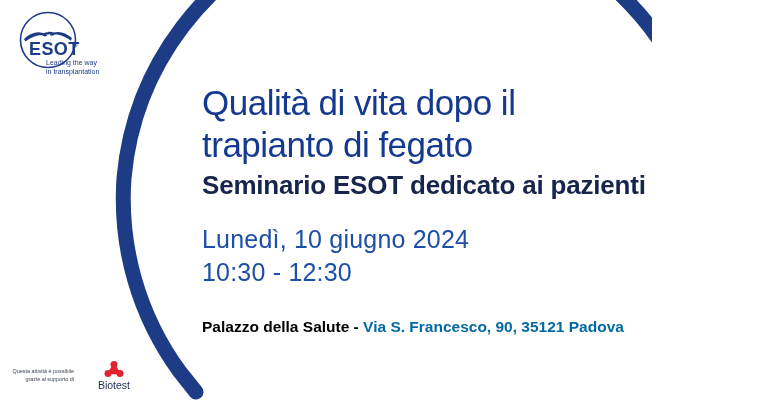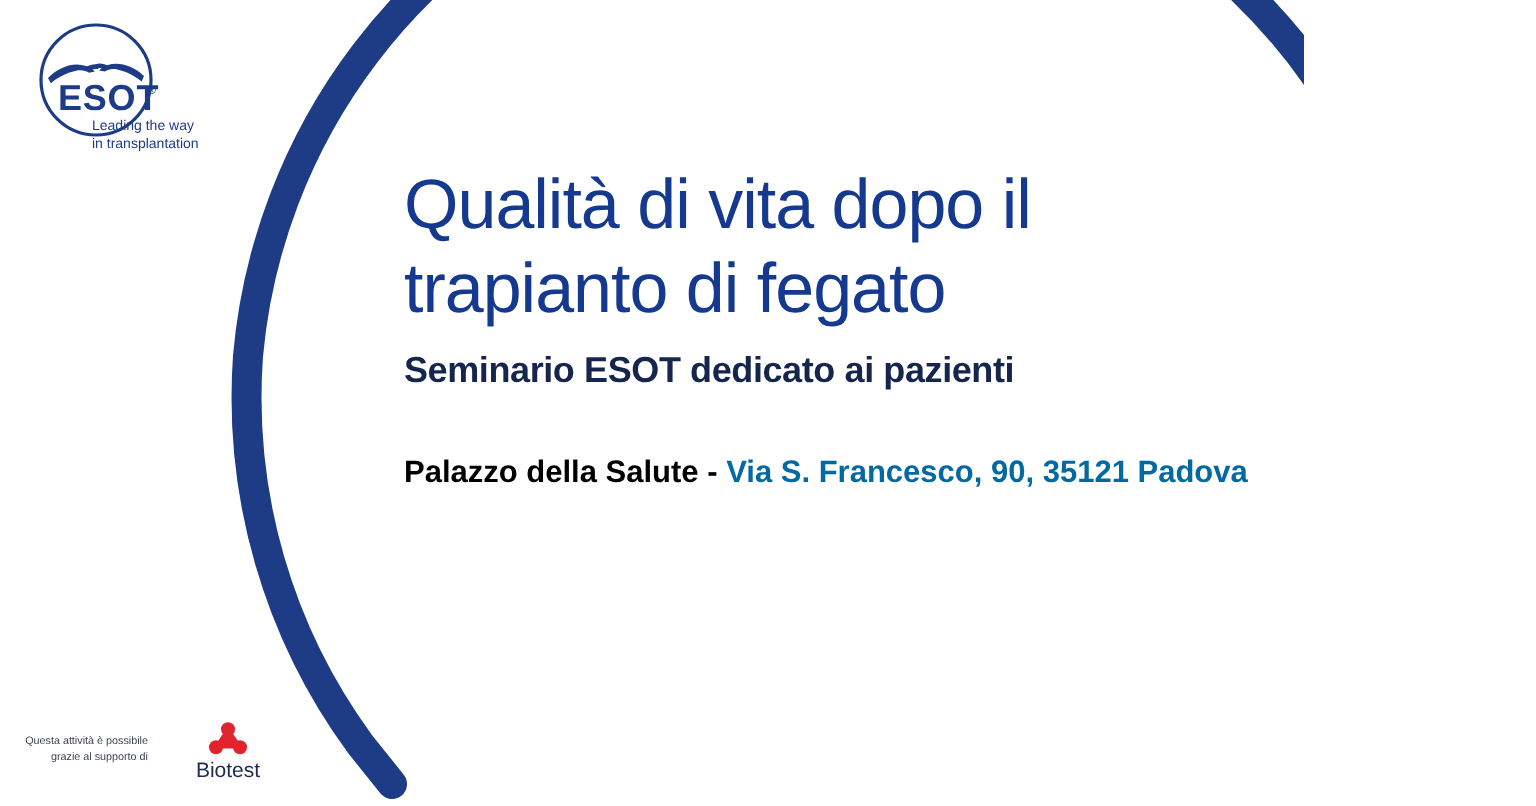--- a/index.html
+++ b/index.html
@@ -56,21 +56,21 @@
     font-weight: normal;
     font-size: 35px;
     line-height: 42px;
     letter-spacing: -0.5px;
     white-space: nowrap;
   }
 
   #subtitle {
     color: #16254c;
     font-weight: bold;
-    font-size: 18px;
+    font-size: 26px;
     line-height: 27px;
     margin-top: 6px;
     letter-spacing: -0.2px;
     white-space: nowrap;
   }
 
   #datetime {
     margin-top: 24px;
   }
 
@@ -161,20 +161,24 @@
 
   <div id="content">
 
     <div>
       <div class="title-line">Qualità di vita dopo il</div>
       <div class="title-line">trapianto di fegato</div>
     </div>
 
     <div id="subtitle">Seminario ESOT dedicato ai pazienti</div>
 
+    <div id="datetime">
+      <div class="datetime-line">Lunedì, 10 giugno 2024</div>
+      <div class="datetime-line">10:30 - 12:30</div>
+    </div>
 
     <div id="venue">
       <span id="venue-name">Palazzo della Salute -</span>
       <span id="venue-address">Via S. Francesco, 90, 35121 Padova</span>
     </div>
 
   </div>
 
   <div id="sponsor">
     <div id="sponsor-text">

